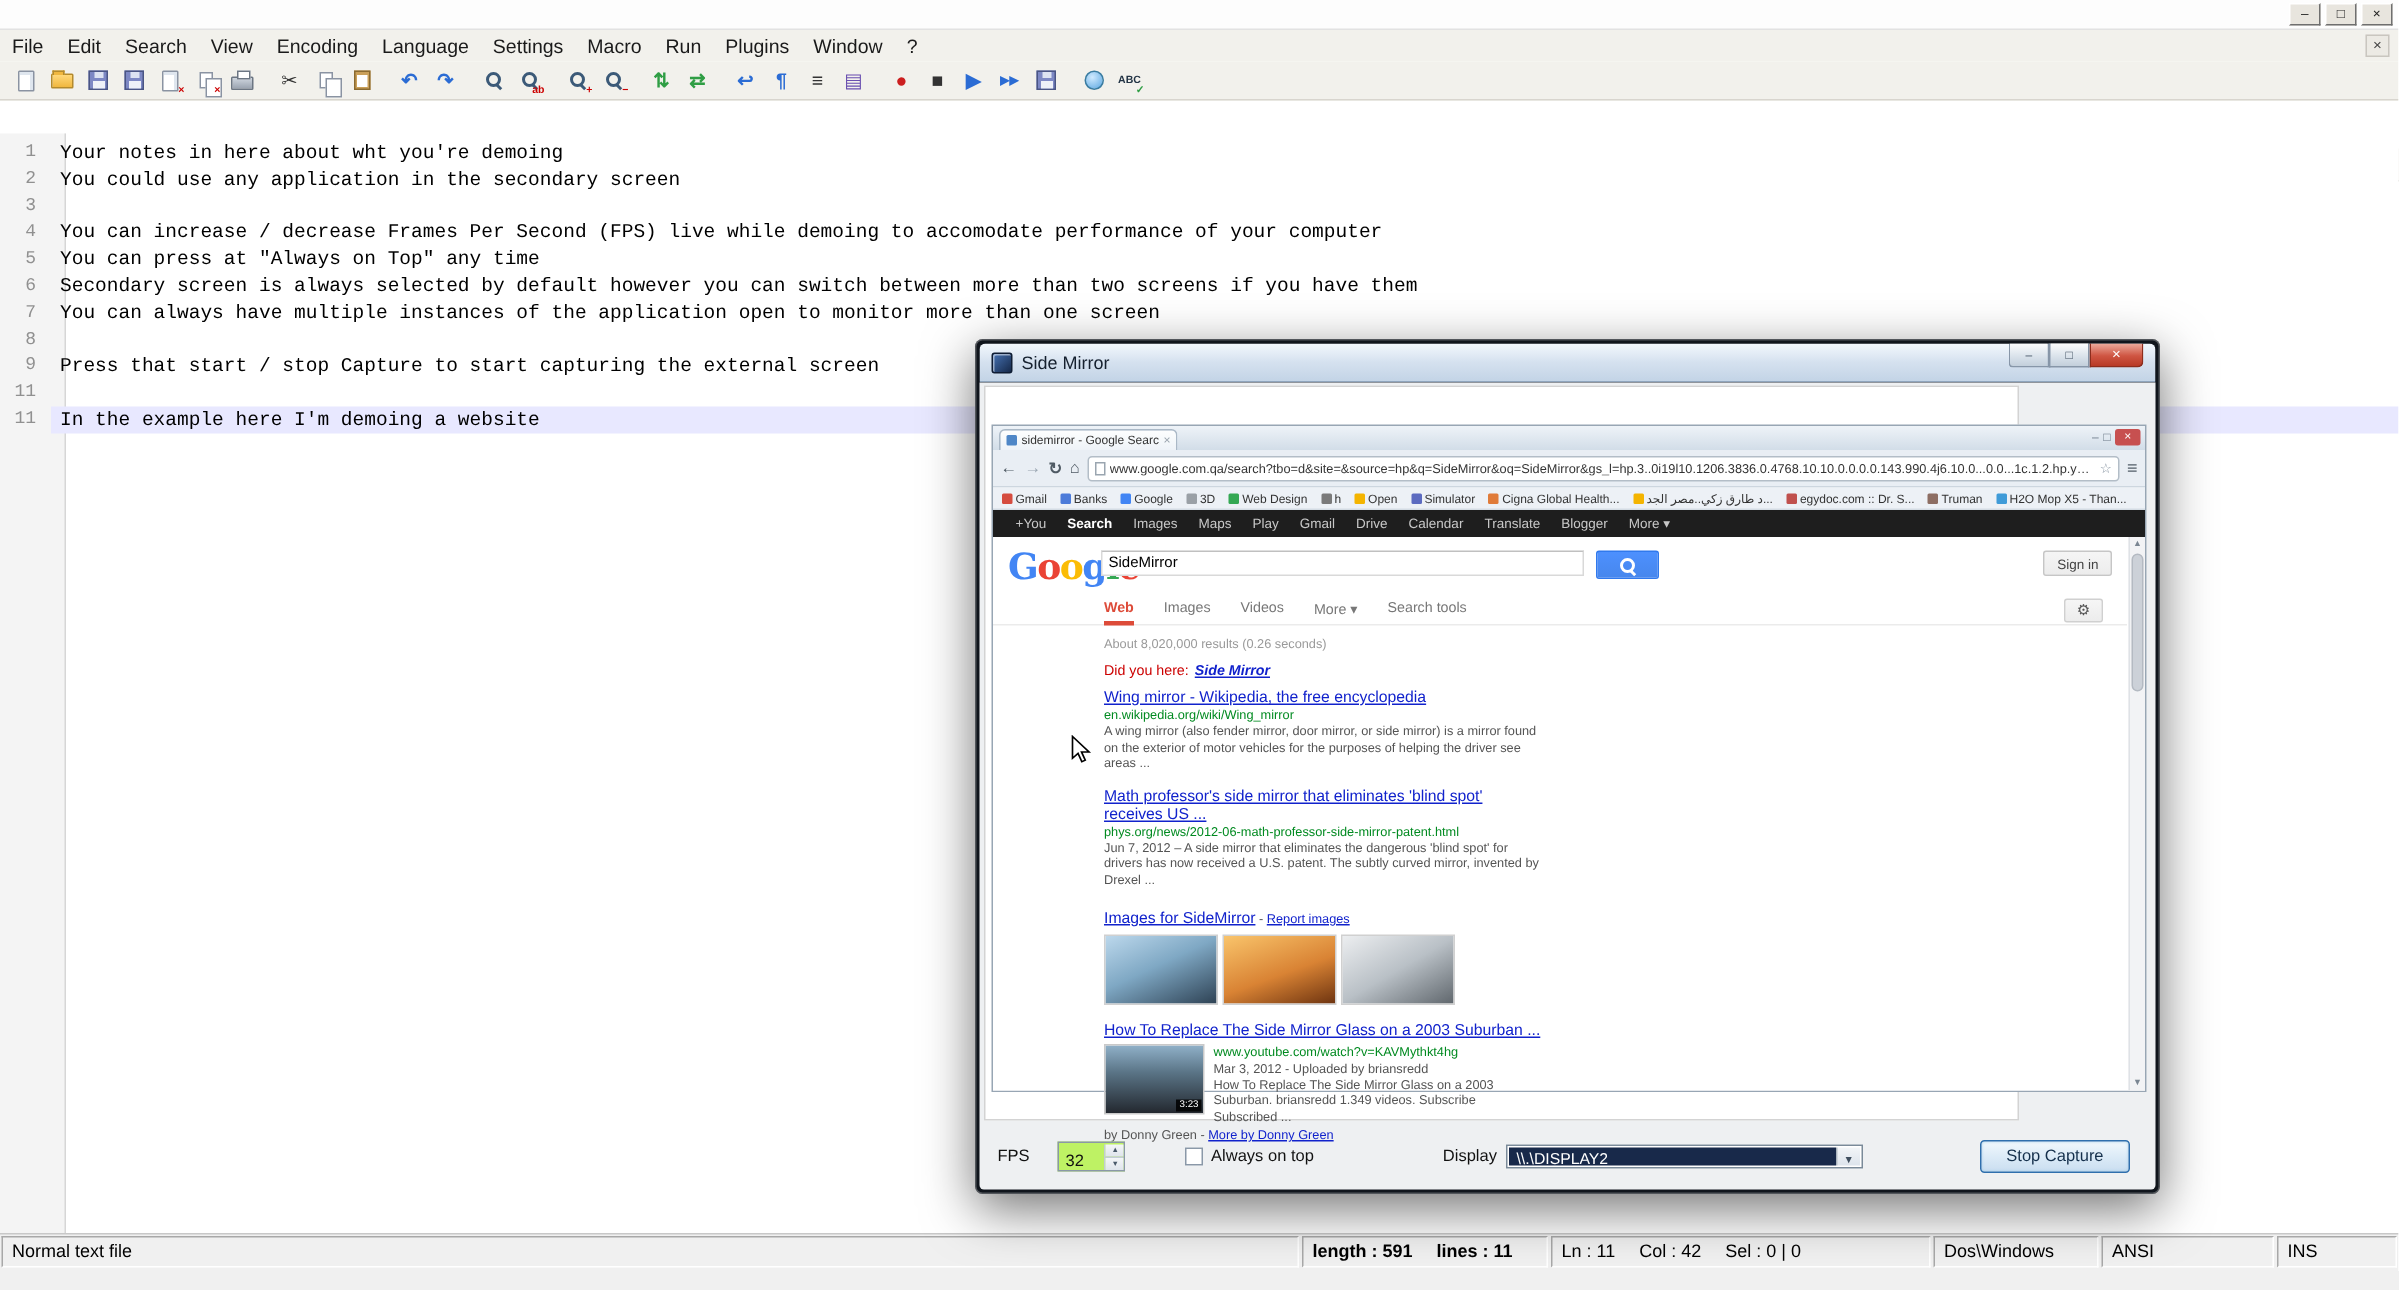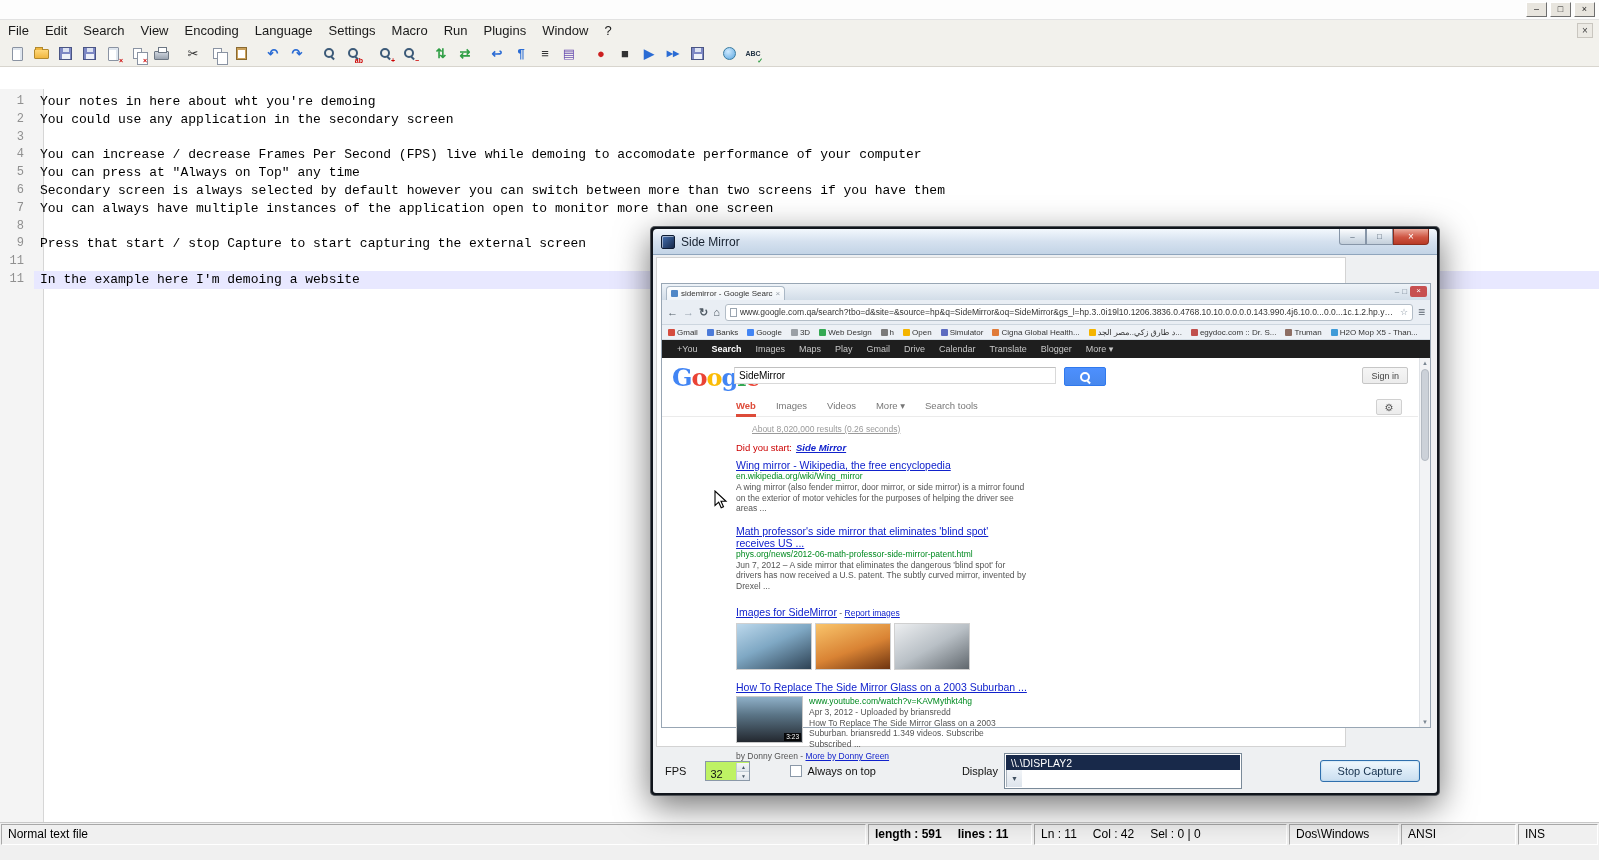--- a/index.html
+++ b/index.html
@@ -151,21 +151,21 @@
     display:flex; align-items:center; justify-content:center; color:#fff; }
   .g-signin { position:absolute; right:22px; top:9px; height:17px; padding:0 8px;
     border:1px solid #c6c6c6; border-radius:2px; background:linear-gradient(#f5f5f5,#ececec);
     font-size:9px; color:#444; display:flex; align-items:center; }
   .g-tabs { position:absolute; left:0; right:12px; top:38px; height:21px; border-bottom:1px solid #ebebeb;
     display:flex; align-items:flex-start; padding:4px 0 0 74px; gap:20px; font-size:9.5px; color:#777; }
   .g-tab-web { color:#dd4b39; font-weight:bold; border-bottom:3px solid #dd4b39; padding-bottom:3px; }
   .g-gear { position:absolute; right:28px; top:41px; width:26px; height:16px; border:1px solid #d0d0d0;
     background:linear-gradient(#f6f6f6,#ececec); border-radius:2px; text-align:center; font-size:10px;
     color:#555; line-height:16px; }
-  .g-stats { position:absolute; left:90px; top:66px; font-size:8.5px; color:#9a9a9a;text-decoration:underline; }
+  .g-stats { position:absolute; left:74px; top:66px; font-size:8.5px; color:#9a9a9a; }
   .g-dym { position:absolute; left:74px; top:84px; font-size:9.5px; color:#cc0000; }
   .g-dym-link { color:#1122cc; font-weight:bold; font-style:italic; text-decoration:underline; margin-left:4px; }
   .g-results { position:absolute; left:74px; top:101px; width:292px; }
   .res { margin-bottom:11px; }
   .res-title { font-size:10.5px; color:#1122cc; text-decoration:underline; line-height:12px; }
   .res-url { font-size:8.5px; color:#008a20; line-height:11px; }
   .res-snippet { font-size:8.5px; color:#545454; line-height:10.5px; }
   .res-link-sm { font-size:8.5px; color:#1122cc; text-decoration:underline; }
   .img-row { display:flex; gap:3px; margin-top:3px; }
   .img-tile { width:76px; height:47px; border:1px solid #d0d0d0; }
@@ -191,22 +191,22 @@
     align-items:center; padding:0 12px; font-size:11px; color:#111; }
   .spinner { width:45px; height:20px; border:1px solid #8a98a8; background:#bef264; display:flex; margin-left:19px;align-items:flex-end; }
   .spin-val { flex:1; font-size:11px; padding:3px 0 0 4px; }
   .spin-btns { width:13px; border-left:1px solid #c2ccd6; display:flex; flex-direction:column; }
   .spin-btn { flex:1; font-size:5px; line-height:8px; text-align:center; color:#4a5a6a;
     background:linear-gradient(#f4f6f8,#dfe5ec); border-bottom:1px solid #c2ccd6; }
   .spin-btn:last-child { border-bottom:none; }
   .cb { width:12px; height:12px; border:1px solid #8a98a8; background:#fff; margin-left:40px; flex:none; }
   .cb-label { margin-left:5px; }
   .disp-label { margin-left:86px; }
-  .combo { margin-left:6px; width:238px; height:36px; border:1px solid #7a8a99; background:#fff;
-    display:flex; padding:1px;flex-direction:column; }
+  .combo { margin-left:6px; width:238px; height:16px; border:1px solid #7a8a99; background:#fff;
+    display:flex; padding:1px; }
   .combo-sel { flex:1; background:#18294a; color:#fff; font-size:10.5px; padding:2px 0 0 5px;
     white-space:nowrap; overflow:hidden; }
   .combo-arrow { width:16px; border-left:1px solid #aab4be; background:linear-gradient(#f2f5f8,#dde4ec);
     font-size:7px; color:#3f4f5f; text-align:center; line-height:17px; }
   .stop-btn { margin-left:78px; width:100px; height:22px; border:1px solid #2f6fad; border-radius:3px;
     background:linear-gradient(#f2f8fc,#dcebf7 50%,#cadef0); font-size:11px; color:#15304c;
     text-align:center; line-height:20px; box-shadow:inset 0 0 2px #9ccbe8; }
 
   #cursor { position:absolute; left:714px; top:490px; z-index:30; }
 </style>
@@ -501,21 +501,21 @@
           <div class="g-tabs">
             <span class="g-tab-web">Web</span>
             <span>Images</span>
             <span>Videos</span>
             <span><span>More</span> <span>▾</span></span>
             <span>Search tools</span>
           </div>
           <div class="g-gear">⚙</div>
           <div class="g-stats">About 8,020,000 results (0.26 seconds)</div>
           <div class="g-dym">
-            <span>Did you start:</span><span class="g-dym-link">Side Mirror</span>
+            <span>Did you here:</span><span class="g-dym-link">Side Mirror</span>
           </div>
           <div class="g-results">
             <div class="res">
               <div class="res-title">Wing mirror - Wikipedia, the free encyclopedia</div>
               <div class="res-url">en.wikipedia.org/wiki/Wing_mirror</div>
               <div class="res-snippet">A wing mirror (also fender mirror, door mirror, or side mirror) is a mirror found on the exterior of motor vehicles for the purposes of helping the driver see areas ...</div>
             </div>
             <div class="res">
               <div class="res-title">Math professor's side mirror that eliminates 'blind spot' receives US ...</div>
               <div class="res-url">phys.org/news/2012-06-math-professor-side-mirror-patent.html</div>
@@ -530,21 +530,21 @@
               </div>
             </div>
             <div class="res">
               <div class="res-title">How To Replace The Side Mirror Glass on a 2003 Suburban ...</div>
               <div class="vid-row">
                 <div class="vid-thumb">
                   <span class="vid-badge">3:23</span>
                 </div>
                 <div class="vid-col">
                   <div class="res-url">www.youtube.com/watch?v=KAVMythkt4hg</div>
-                  <div class="res-snippet">Apr 3, 2012 - Uploaded by briansredd</div>
+                  <div class="res-snippet">Mar 3, 2012 - Uploaded by briansredd</div>
                   <div class="res-snippet">How To Replace The Side Mirror Glass on a 2003 Suburban. briansredd 1.349 videos. Subscribe Subscribed ...</div>
                 </div>
               </div>
               <div class="byline">
                 <span>by Donny Green</span><span> - </span><span class="res-link-sm">More by Donny Green</span>
               </div>
             </div>
           </div>
           <div class="br-scroll">
             <div class="sb-btn">▲</div>

